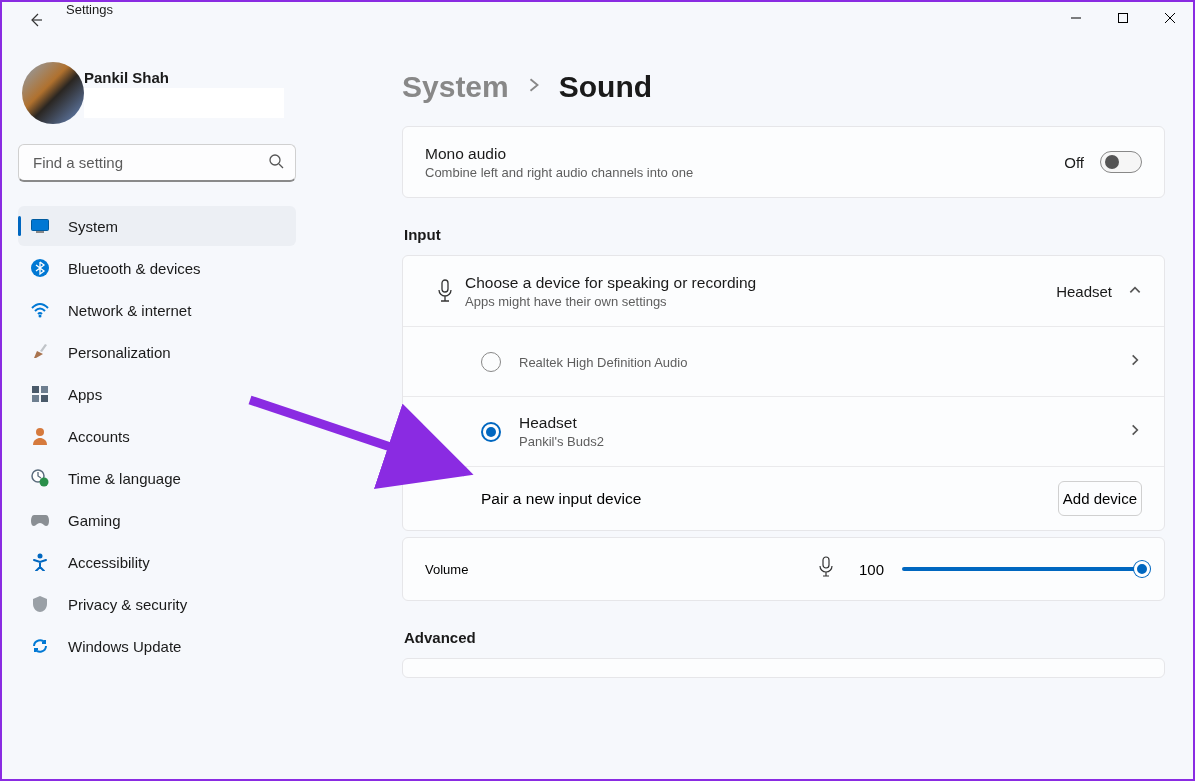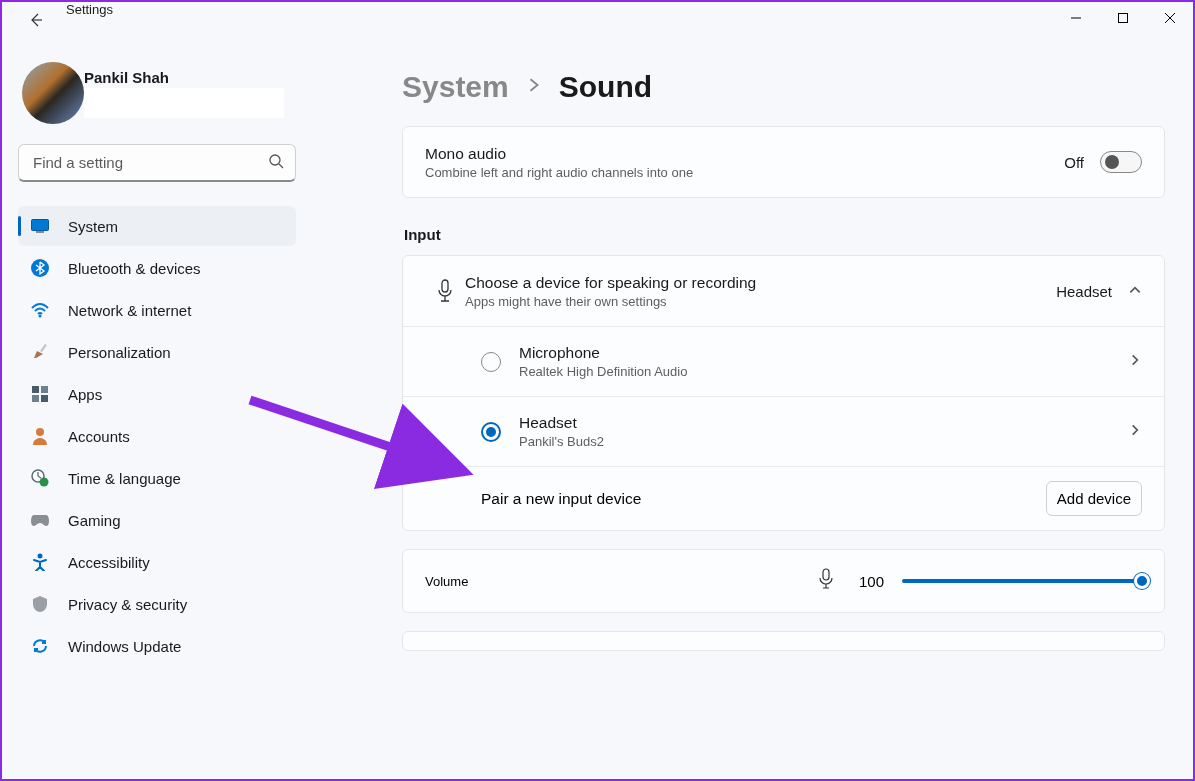--- a/index.html
+++ b/index.html
@@ -27,42 +27,42 @@
 .nav-item.active { background: #eceff4; }
 .nav-item.active::before { content:""; position:absolute; left:0; top:10px; bottom:10px; width:3px; background:#0067c0; border-radius:2px; }
 .nav-icon { width: 20px; height: 20px; display:flex; align-items:center; justify-content:center; flex-shrink:0; }
 
 .main { flex: 1; padding: 20px 28px 0 90px; overflow-y: auto; }
 .breadcrumb { display: flex; align-items: center; gap: 18px; margin-bottom: 22px; }
 .crumb-parent { font-size: 30px; font-weight: 600; color: #888; cursor: pointer; }
 .crumb-sep { color: #888; }
 .crumb-current { font-size: 30px; font-weight: 600; color: #1a1a1a; }
 
-.card { background: #fcfdfe; border: 1px solid #e6e6e9; border-radius: 6px; margin-bottom: 18px; }
+.card { background: #fcfdfe; border: 1px solid #e6e6e9; border-radius: 6px; margin-bottom: 6px; }
 .setting-row { display: flex; align-items: center; min-height: 70px; padding: 12px 22px; }
 .setting-row.sub { padding-left: 78px; border-top: 1px solid #eaeaec; min-height: 70px; }
 .setting-icon { width: 40px; display:flex; justify-content:center; color:#333; }
 .setting-body { flex: 1; }
 .setting-title { font-size: 15.5px; color: #1a1a1a; }
 .setting-desc { font-size: 13px; color: #5e5e5e; margin-top: 2px; }
 .setting-tail { display:flex; align-items:center; gap: 16px; color:#1a1a1a; font-size:15px; }
 
 .toggle { width: 42px; height: 22px; border-radius: 11px; border: 1px solid #888; background: #f6f6f6; position: relative; cursor: pointer; }
 .toggle-knob { width: 14px; height: 14px; border-radius: 50%; background: #555; position: absolute; top: 3px; left: 4px; }
 
 .section-label { font-size: 15px; font-weight: 600; color: #1a1a1a; margin: 28px 0 12px 2px; }
 
 .radio { width: 20px; height: 20px; border-radius: 50%; border: 1.5px solid #888; display:inline-block; flex-shrink:0; margin-right: 18px; position: relative; }
 .radio.selected { border: 2px solid #0067c0; }
 .radio.selected::after { content:""; position:absolute; inset: 3px; border-radius:50%; background:#0067c0; }
 
 .chevron { color:#555; }
 
 .pair-row { display:flex; align-items:center; justify-content:space-between; padding: 14px 22px 14px 78px; border-top:1px solid #eaeaec; }
-.btn { background:#fcfdfe; border:1px solid #d0d0d0; border-radius:6px; padding: 8px 10px; font-size:15px; cursor:pointer; }
+.btn { background:#fcfdfe; border:1px solid #d0d0d0; border-radius:6px; padding: 8px 4px; font-size:15px; cursor:pointer; }
 
 .vol-row { display:flex; align-items:center; padding: 18px 22px; gap: 18px; }
 .vol-label { font-size:13px; flex:0 0 auto; margin-right:auto; }
 .vol-num { font-size:15px; width:32px; text-align:right; }
 .slider { flex:0 0 240px; height: 4px; background:#0067c0; border-radius:2px; position:relative; }
 .slider-thumb { position:absolute; right:-8px; top:-6px; width:16px; height:16px; border-radius:50%; background:#0067c0; border:3px solid #fff; box-shadow:0 0 0 1px #0067c0; }
 
 .arrow-annotation { position:absolute; left:238px; top:388px; pointer-events:none; z-index:50; }
 </style>
 </head>
@@ -262,21 +262,20 @@
           <span>Headset</span>
           <span class="chevron"><svg width="14" height="14" viewBox="0 0 12 12">
                 <path d="M2 8l4-4 4 4" fill="none" stroke="#555" stroke-width="1.4"></path>
               </svg></span>
         </div>
       </div>
 
       <div class="setting-row sub">
         <span class="radio"></span>
         <div class="setting-body">
-          <div class="setting-title">Microphone</div>
           <div class="setting-desc">Realtek High Definition Audio</div>
         </div>
         <span class="chevron"><svg width="14" height="14" viewBox="0 0 12 12">
               <path d="M4 2l4 4-4 4" fill="none" stroke="#555" stroke-width="1.4"></path>
             </svg></span>
       </div>
 
       <div class="setting-row sub">
         <span class="radio selected"></span>
         <div class="setting-body">
@@ -303,20 +302,21 @@
               <path d="M2 10a6 6 0 0 0 12 0M8 16v4m-3 0h6" fill="none" stroke="#333" stroke-width="1.2"></path>
             </svg>
         </span>
         <span class="vol-num">100</span>
         <div class="slider">
             <div class="slider-thumb"></div>
           </div>
       </div>
     </div>
 
+    <div class="section-label">Advanced</div>
     <div class="card" style="height:20px;"></div>
   </main>
 </div>
 
 <svg class="arrow-annotation" width="250" height="110" viewBox="0 0 250 110">
   <defs>
       <marker id="ah" markerWidth="12" markerHeight="12" refX="9" refY="5" orient="auto">
         <path d="M0 0L10 5L0 10z" fill="#8a2be2"></path>
       </marker>
     </defs>

